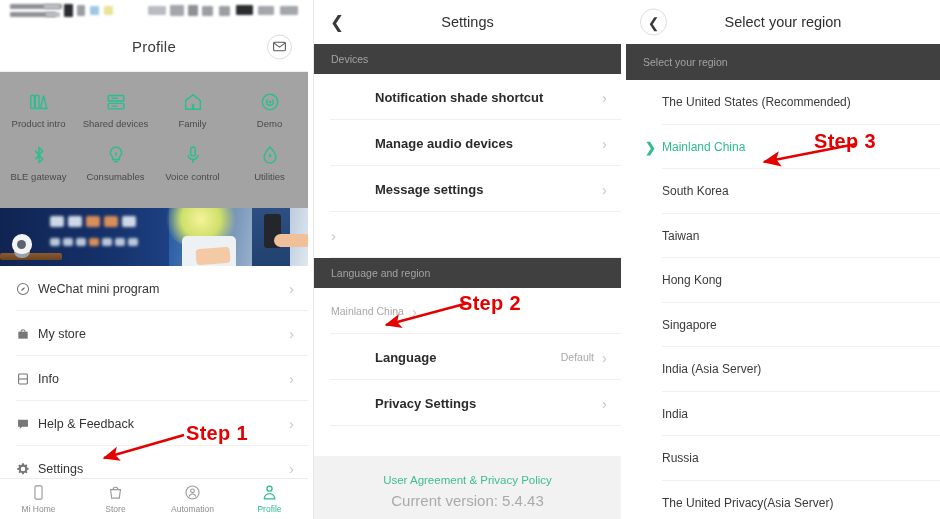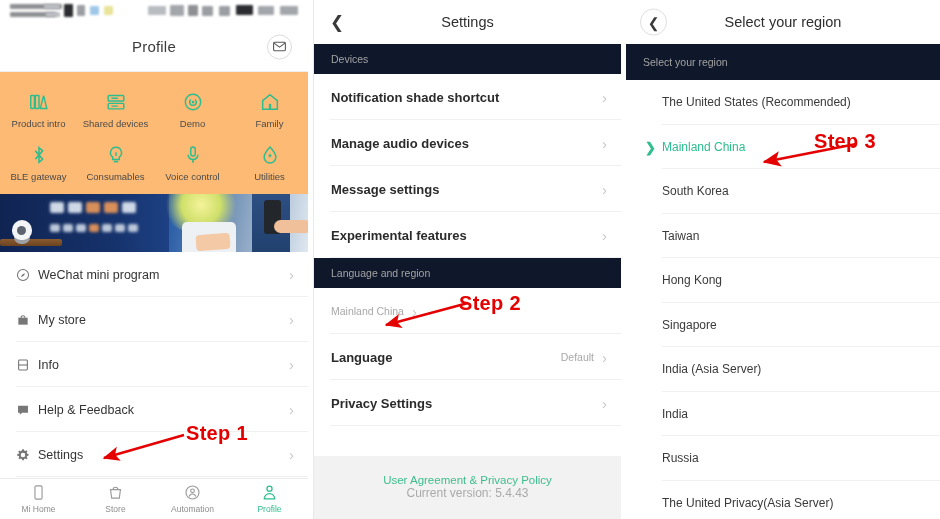--- a/index.html
+++ b/index.html
@@ -29,21 +29,21 @@
     position: relative; background: #fff; border-bottom: 1px solid #eeeeee;
   }
   .p1-title { font-size: 15px; color: #3b3b3b; letter-spacing: .2px; }
   .mail-btn {
     position: absolute; right: 16px; top: 50%; transform: translateY(-50%);
     width: 25px; height: 25px; border-radius: 50%; border: 1px solid #dcdcdc;
     display: flex; align-items: center; justify-content: center;
   }
 
   
-  .icon-grid { padding: 10px 0 6px; background: #fdba74; }
+  .icon-grid { padding: 10px 0 20px; background: #a3a3a3; }
   .icon-row { display: flex; }
   .icon-cell {
     flex: 1; display: flex; flex-direction: column; align-items: center;
     padding: 5px 0 6px;
   }
   .icon-glyph { height: 26px; display: flex; align-items: flex-end; justify-content: center; }
   .icon-label { font-size: 9.5px; color: #4a4a4a; margin-top: 5px; white-space: nowrap; }
 
   
   .banner { position: relative; height: 58px; width: 100%; overflow: hidden;
@@ -103,31 +103,31 @@
   .nav-title { font-size: 14.5px; color: #2e2e2e; }
   .nav-back { position: absolute; left: 16px; top: 50%; transform: translateY(-50%);
               color: #3a3a3a; font-size: 17px; line-height: 1; font-weight: 300; }
   .nav-back-circ { position:absolute; left: 14px; top: 50%; transform: translateY(-50%);
               width: 27px; height: 27px; border-radius: 50%; border: 1px solid #dedede;
               display:flex; align-items:center; justify-content:center;
               color:#3a3a3a; font-size:14px; font-weight:300; }
 
   .section-head {
     height: 30px; display: flex; align-items: center; padding-left: 17px;
-    background: #0f172a; font-size: 10.5px; color: #a3a3a3;
+    background: #404040; font-size: 10.5px; color: #a3a3a3;
   }
   .p2-row { height: 46px; padding-left: 17px; }
-  .p2-row .row-label { font-size: 13px; color: #2b2b2b; font-weight: 600; }
+  .p2-row .row-label { font-size: 13px; color: #2b2b2b; font-weight: 600; margin-left: 44px; }
 
   .footer-block {
     position: absolute; left: 0; bottom: 0; width: 100%;
     background: #f2f2f2; padding-top: 18px; text-align: center; height: 63px;
   }
   .footer-link { font-size: 11.5px; color: #3fbd8e; }
-  .footer-ver { font-size: 12px; color: #aaaaaa; }
+  .footer-ver { font-size: 15px; color: #aaaaaa; margin-top: 6px; }
 
   
   .p3-row {
     position: relative; display: flex; align-items: center;
     height: 44.5px; padding-left: 36px; background: #fff;
   }
   .p3-row:after {
     content: ""; position: absolute; left: 36px; right: 0; bottom: 0;
     height: 1px; background: #f0f0f0;
   }
@@ -198,36 +198,36 @@
               <rect x="3.5" y="13.5" width="17" height="6" rx="1"></rect>
               <path d="M7 8h7M7 16.5h7"></path>
             </svg>
           </div>
           <div class="icon-label">Shared devices</div>
         </div>
 
         <div class="icon-cell">
           <div class="icon-glyph">
             <svg width="22" height="22" viewBox="0 0 24 24" fill="none" stroke="#2dbd8e" stroke-width="1.6">
+              <path d="M4 10.5 L12 4 L20 10.5 V20 H4 Z"></path>
+              <path d="M12 20 v-6" stroke-width="2.6"></path>
+            </svg>
+          </div>
+          <div class="icon-label">Family</div>
+        </div>
+
+        <div class="icon-cell">
+          <div class="icon-glyph">
+            <svg width="22" height="22" viewBox="0 0 24 24" fill="none" stroke="#2dbd8e" stroke-width="1.6">
               <circle cx="12" cy="12" r="8.4"></circle>
               <circle cx="12" cy="12" r="3.6" stroke-dasharray="14 5"></circle>
               <circle cx="12" cy="12" r="1.5" fill="#2dbd8e" stroke="none"></circle>
             </svg>
           </div>
           <div class="icon-label">Demo</div>
-        </div>
-
-        <div class="icon-cell">
-          <div class="icon-glyph">
-            <svg width="22" height="22" viewBox="0 0 24 24" fill="none" stroke="#2dbd8e" stroke-width="1.6">
-              <path d="M4 10.5 L12 4 L20 10.5 V20 H4 Z"></path>
-              <path d="M12 20 v-6" stroke-width="2.6"></path>
-            </svg>
-          </div>
-          <div class="icon-label">Family</div>
         </div>
       </div>
 
       <div class="icon-row">
 
         <div class="icon-cell">
           <div class="icon-glyph">
             <svg width="22" height="22" viewBox="0 0 24 24" fill="none" stroke="#2dbd8e" stroke-width="1.7">
               <path d="M8 7.5 L16 16.5 L12 20 V4 L16 7.5 L8 16.5"></path>
             </svg>
@@ -412,21 +412,20 @@
       </div>
       <div class="row p2-row">
         <div class="row-label">Manage audio devices</div>
         <div class="chev">›</div>
       </div>
       <div class="row p2-row">
         <div class="row-label">Message settings</div>
         <div class="chev">›</div>
       </div>
       <div class="row p2-row">
-        <div class="row-label">Experimental features</div>
         <div class="chev">›</div>
       </div>
     </div>
 
     <div class="section-head">Language and region</div>
 
     <div class="list">
       <div class="row p2-row">
         <div class="row-value">Mainland China</div>
         <div class="chev">›</div>

